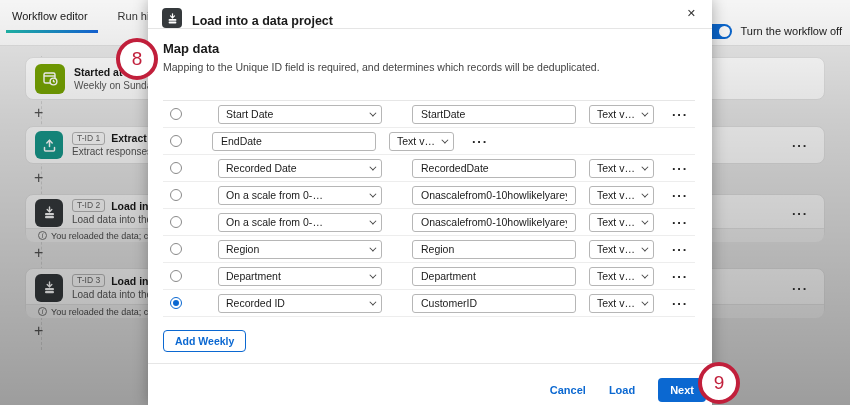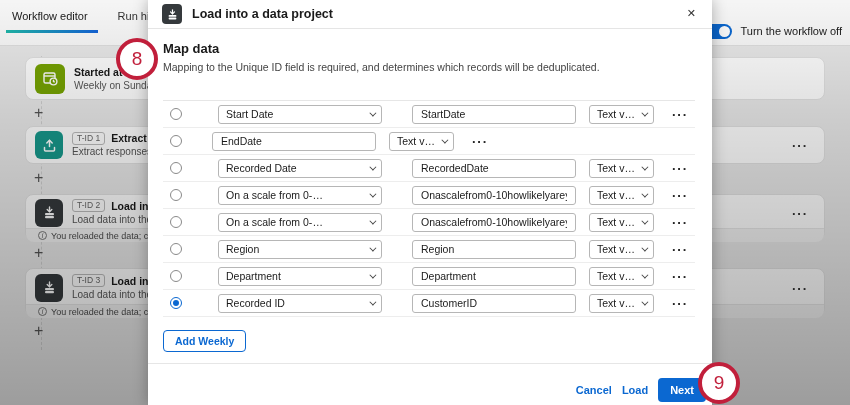--- a/index.html
+++ b/index.html
@@ -45,21 +45,21 @@
   .plus { position:absolute; left:34px; font-size:16px; color:#555; line-height:14px; cursor:pointer; }
 
   
   .overlay { position:absolute; inset:0; z-index:5; pointer-events:none;
              background:linear-gradient(rgba(0,0,0,0.02), rgba(0,0,0,0.13) 30%, rgba(0,0,0,0.33)); }
 
   
   .modal { position:absolute; left:148px; top:0; width:564px; height:405px; background:#fff; z-index:10;
            box-shadow:0 0 14px rgba(0,0,0,.3); }
   .m-header { position:absolute; top:0; left:0; right:0; height:29px; border-bottom:1px solid #e5e5e5;
-              display:flex; align-items:center; padding-left:14px; }
+              display:flex; align-items:flex-end; padding-left:14px; }
   .m-app-icon { width:20px; height:20px; border-radius:4px; background:#35393c; display:flex; align-items:center; justify-content:center; }
   .m-title { margin-left:10px; font-size:12.5px; font-weight:bold; color:#1a1a1a; }
   .m-close { position:absolute; right:16px; top:7px; font-size:11px; color:#333; cursor:pointer; }
   .m-sec-title { position:absolute; left:15px; top:41px; font-size:13px; font-weight:bold; color:#1a1a1a; }
   .m-sec-sub { position:absolute; left:15px; top:61px; font-size:10.5px; color:#444; }
 
   .m-cols { position:absolute; top:86px; left:0; right:0; height:14px; font-size:9.5px; font-weight:bold; color:#1a1a1a; }
   .m-cols span { position:absolute; white-space:nowrap; }
   .m-col-0 { left:20px; } .m-col-1 { left:70px; } .m-col-2 { left:262px; } .m-col-3 { left:434px; }
   .m-cols-rule { position:absolute; top:100px; left:15px; right:17px; height:1px; background:#e6e6e6; }
@@ -79,21 +79,21 @@
   .target { margin-left:30px; width:164px; height:19px; flex:none; border:1px solid #b6b6b6; border-radius:3px;
             font-size:10.5px; color:#1a1a1a; padding:0 8px; font-family:"Liberation Sans", sans-serif; }
   .sel-type { margin-left:13px; width:65px; flex:none; }
   .row-dots { margin-left:18px; font-size:13px; font-weight:bold; letter-spacing:1px; color:#222; cursor:pointer; }
 
   .add-field { position:absolute; left:15px; top:330px; height:22px; padding:0 11px; background:#fff;
                border:1px solid #0b68d1; border-radius:4px; color:#0b68d1; font-size:10.5px; font-weight:bold;
                font-family:"Liberation Sans", sans-serif; cursor:pointer; }
   .m-footer-rule { position:absolute; left:0; right:0; top:363px; height:1px; background:#e6e6e6; }
   .m-footer { position:absolute; bottom:0; left:0; right:6px; height:30px; display:flex; align-items:center;
-              justify-content:flex-end; gap:10px; }
+              justify-content:flex-end; gap:23px; }
   .link-btn { font-size:11px; font-weight:bold; color:#0b68d1; background:none; border:none; cursor:pointer;
               font-family:"Liberation Sans", sans-serif; }
   .primary-btn { font-size:11px; font-weight:bold; color:#fff; background:#0b68d1; border:none; border-radius:4px;
                  padding:6px 12px; cursor:pointer; font-family:Liberation Sans, sans-serif; }
 
   
   .ann { position:absolute; width:42px; height:42px; border-radius:50%; background:#fff; border:4px solid #c11f3b;
          display:flex; align-items:center; justify-content:center; font-size:19px; color:#c11f3b; z-index:50; }
   .ann-8 { left:116px; top:38px; }
   .ann-9 { left:698px; top:362px; }

